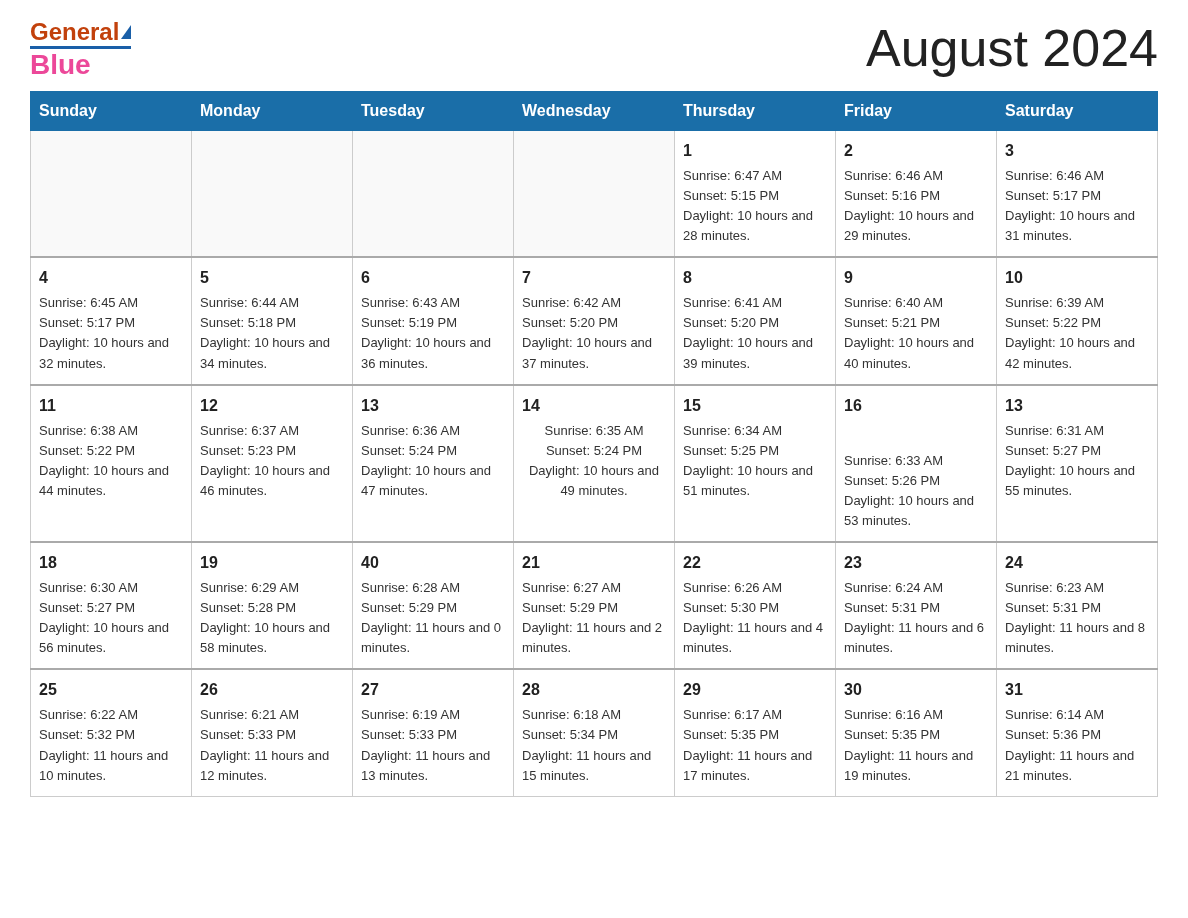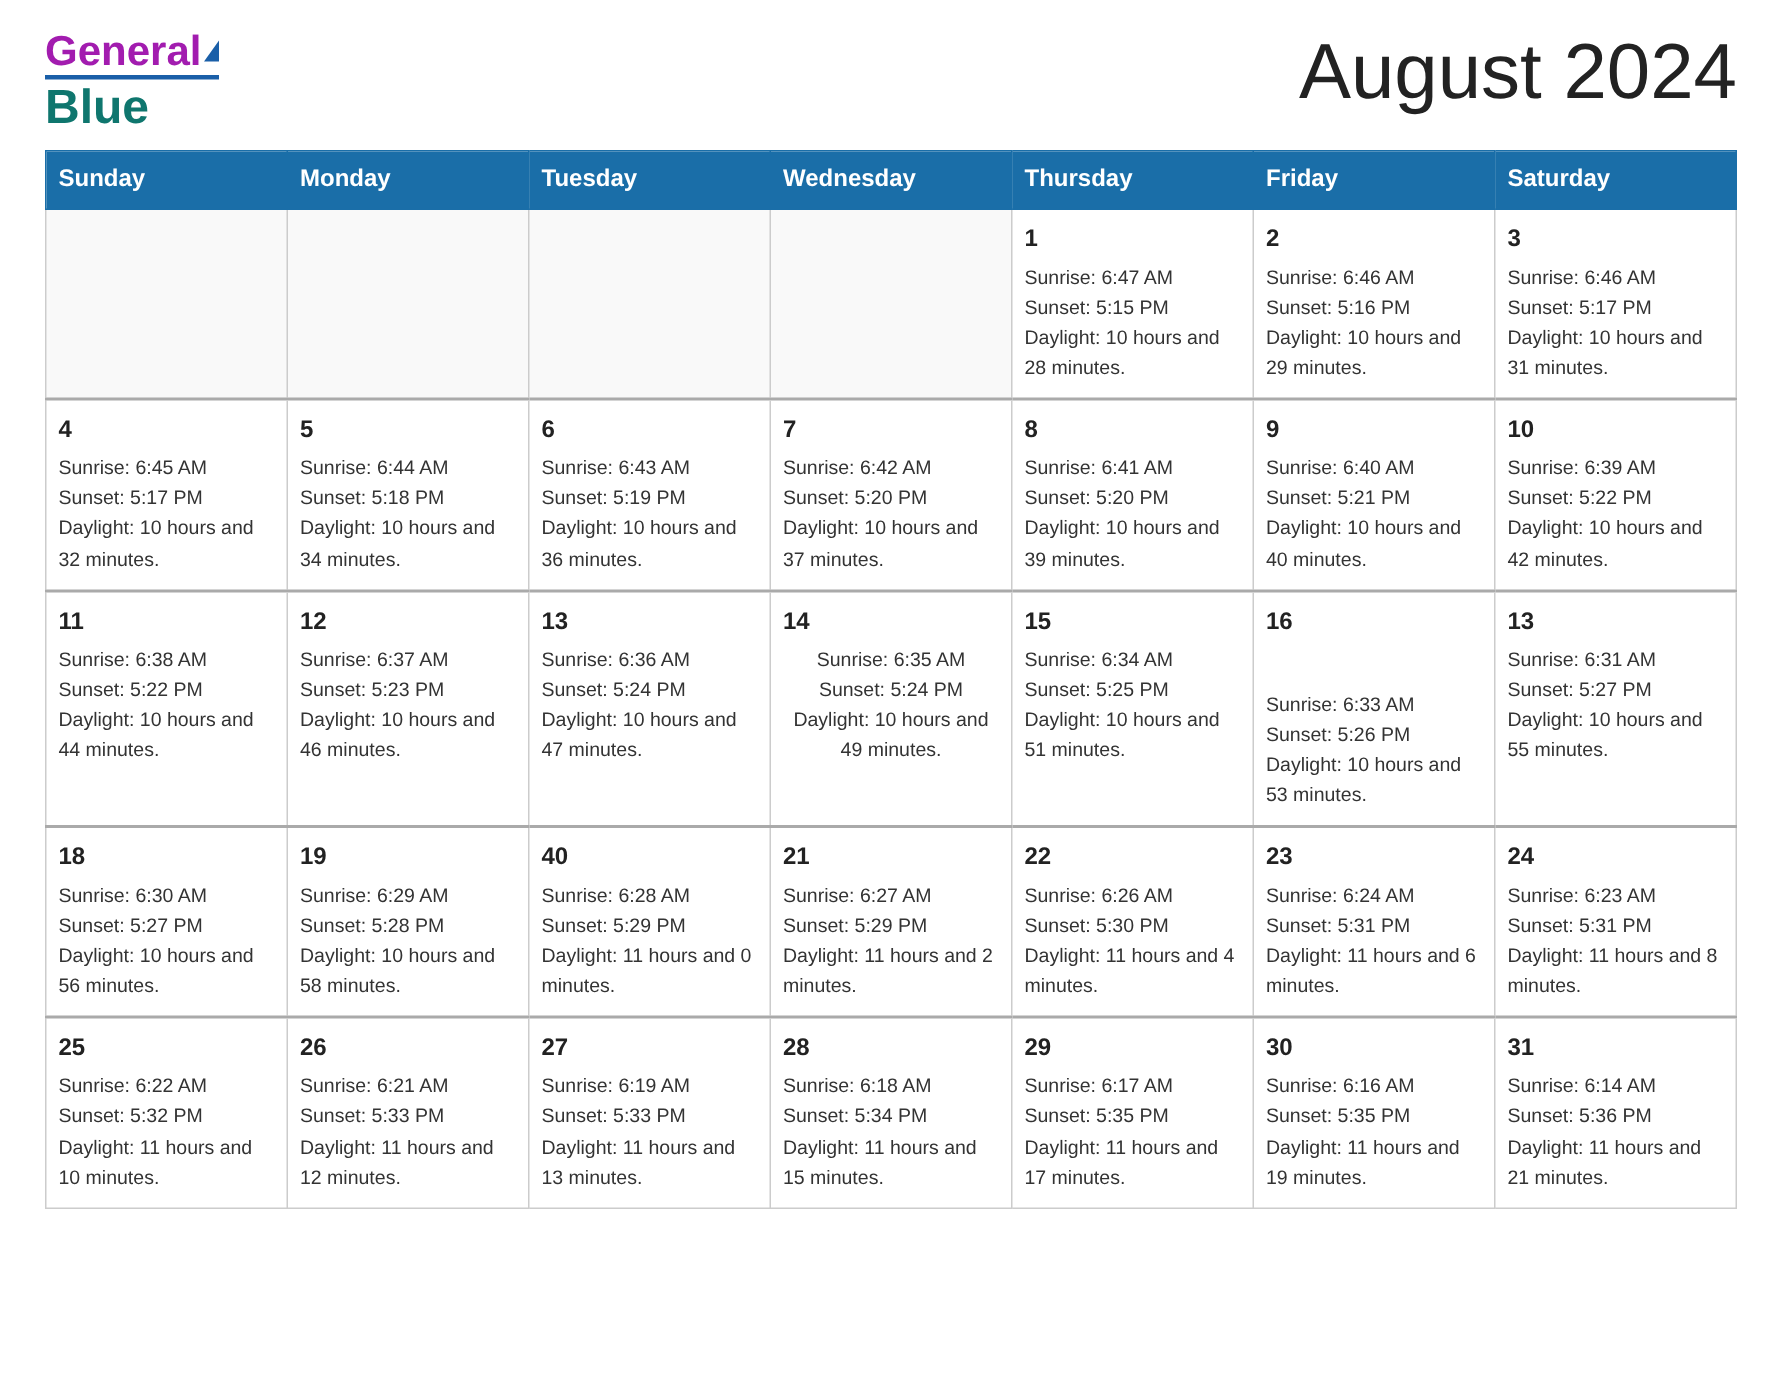--- a/index.html
+++ b/index.html
@@ -16,23 +16,23 @@
       justify-content: space-between;
       align-items: flex-start;
       margin-bottom: 10px;
     }
     .logo {
       display: flex;
       flex-direction: column;
       align-items: flex-start;
     }
     .logo-text {
-      font-size: 28px;
+      font-size: 24px;
       font-weight: bold;
-      color: #a21caf;
+      color: #c2410c;
       line-height: 1;
     }
     .logo-triangle {
       display: inline-block;
       width: 0;
       height: 0;
       border-left: 10px solid transparent;
       border-bottom: 14px solid #1a5fa8;
       margin-left: 2px;
       vertical-align: middle;
@@ -100,21 +100,21 @@
 </head>
 <body>
 
 <div class="header">
   <div class="logo">
     <div style="display:flex; align-items:center;">
       <span class="logo-text">General</span>
       <span class="logo-triangle"></span>
     </div>
     <div class="logo-line"></div>
-    <span style="font-size:32px; font-weight:bold; color:#0f766e; margin-top:0;">Blue</span>
+    <span style="font-size:28px; font-weight:bold; color:#ec4899; margin-top:0;">Blue</span>
   </div>
   <div class="title-block">
     <div class="month-title">August 2024</div>
   </div>
 </div>
 
 <table>
   <thead>
     <tr>
     <th>Sunday</th>

